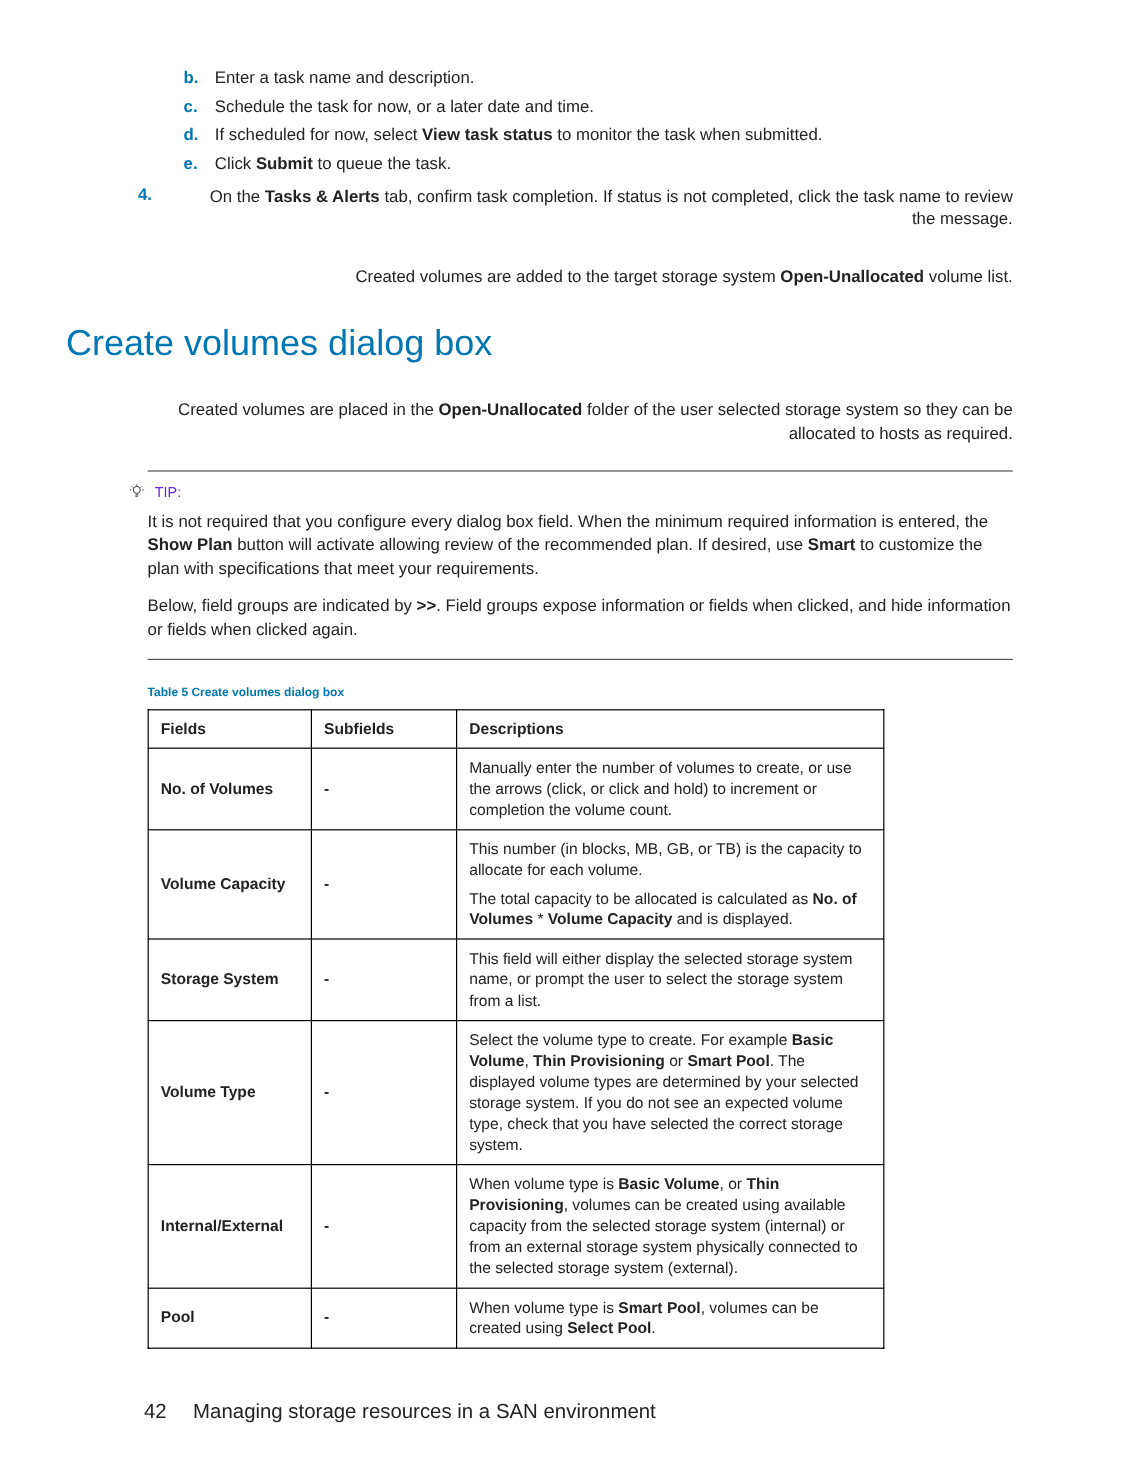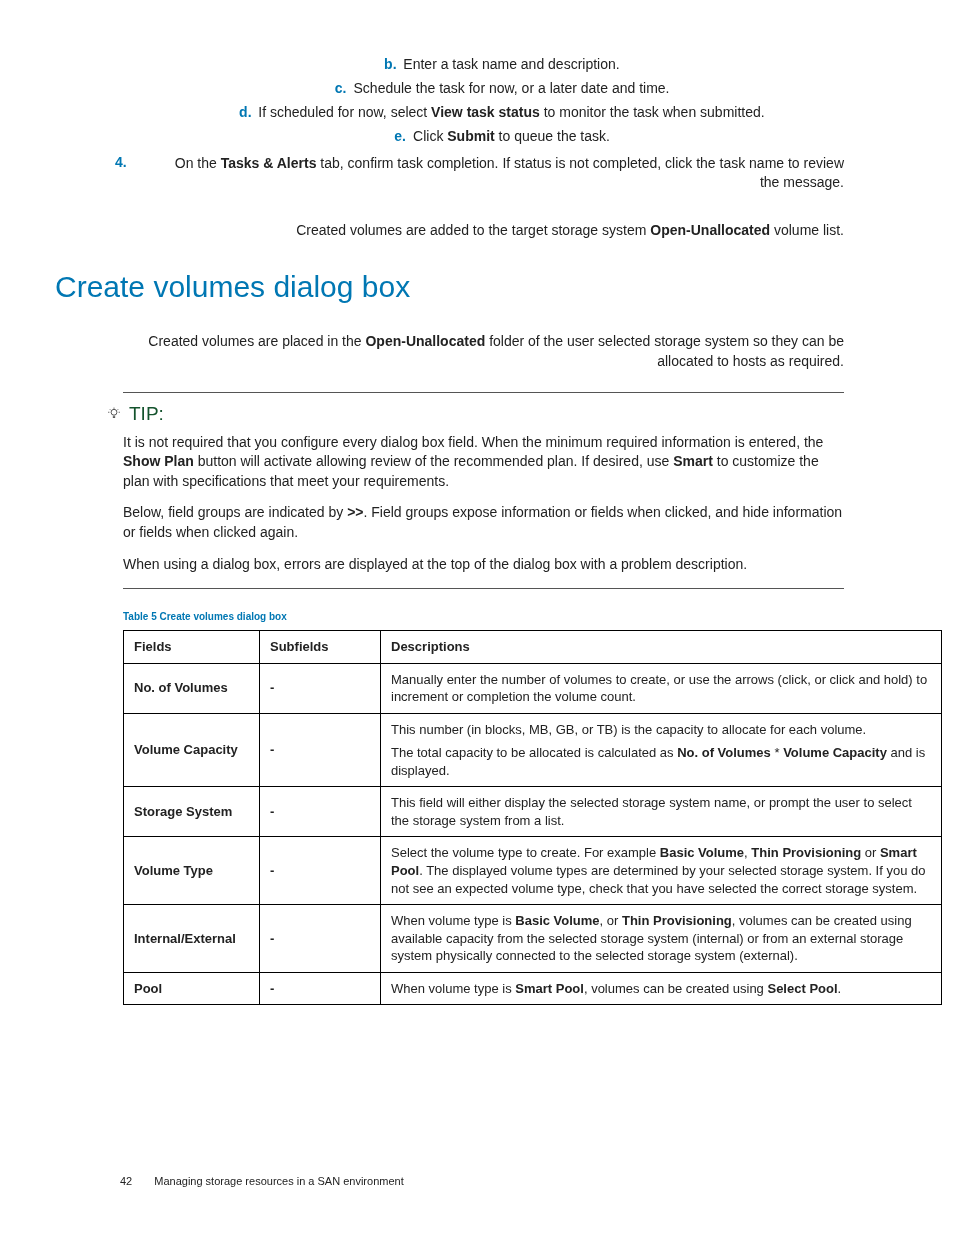--- a/index.html
+++ b/index.html
@@ -11,65 +11,65 @@
     background: #fff;
     width: 954px;
     height: 1235px;
     position: relative;
     box-sizing: border-box;
   }
   .page {
     padding: 55px 110px 0 55px;
     box-sizing: border-box;
   }
-  .ol-letter { margin: 0 0 0 98px; padding:0; list-style:none;text-align:center; }
+  .ol-letter { margin: 0 0 0 98px; padding:0; list-style:none; }
   .ol-letter li { margin-bottom: 5px; line-height: 1.35; }
   .marker-letter { color:#0077b3; font-weight:bold; display:inline-block; width: 26px; }
   .ol-number { margin: 8px 0 0 60px; padding:0; list-style:none; }
   .ol-number li { margin-bottom: 5px; display:flex; }
   .marker-number { color:#0077b3; font-weight:bold; display:inline-block; width: 38px; flex:none; }
   .ol-number .body { line-height:1.4;text-align:right; }
   .para { margin: 28px 0 10px 68px; line-height:1.4;text-align:right; }
   h2.section {
     font-family: Arial, Helvetica, sans-serif;
     font-weight: normal;
     font-size: 30px;
     color: #0077b3;
     margin: 30px 0 12px 0;
   }
   .tip-block { margin: 20px 0 0 52px; }
   .rule { border-top: 1px solid #555; margin: 4px 0 10px 16px; }
   .tip-row { display:flex; align-items:center; gap:8px; margin-bottom:8px; margin-left:0; }
-  .tip-label { color:#14532d; font-size: 19px; }
+  .tip-label { color:#6d28d9; font-size: 12px; }
   .tip-body { margin: 0 0 12px 16px; line-height:1.4; }
   .table-title { color:#0077b3; font-weight:bold; margin: 22px 0 8px 68px; font-size:10px; }
   table.dlg {
     border-collapse: collapse;
     margin-left: 68px;
-    width: 819px;
+    width: 614px;
   }
   table.dlg th, table.dlg td {
     border: 1px solid #000;
     padding: 7px 10px;
     font-size: 13px;
     text-align: left;
     vertical-align: middle;
     line-height:1.35;
   }
   table.dlg th { font-weight: bold; }
   table.dlg td:nth-child(1) { width:115px; font-weight:bold; vertical-align:middle; }
   table.dlg td:nth-child(2) { width:100px; font-weight:bold; }
   table.dlg td:nth-child(3) { font-weight:normal; }
   table.dlg td .p { margin: 0 0 6px 0; }
   table.dlg td .p:last-child { margin-bottom:0; }
   .footer {
     position:absolute;
     bottom: 48px;
     left: 120px;
-    font-size: 11px;
+    font-size: 17px;
     color:#222;
     display:flex;
     gap: 22px;
     align-items:baseline;
   }
   .footer .pn { }
   b { font-weight:bold; }
   .bulb { width:14px; height:14px; stroke:#333; fill:none; stroke-width:1.4; }
 </style>
 </head>
@@ -108,21 +108,20 @@
         <line x1="4" y1="9" x2="2" y2="9"></line>
         <line x1="22" y1="9" x2="20" y2="9"></line>
         <line x1="5" y1="4" x2="6.5" y2="5.5"></line>
         <line x1="19" y1="4" x2="17.5" y2="5.5"></line>
       </svg>
       <span class="tip-label">TIP:</span>
     </div>
     <div id="tip-body">
         <p class="tip-body">It is not required that you configure every dialog box field. When the minimum required information is entered, the <b>Show Plan</b> button will activate allowing review of the recommended plan. If desired, use <b>Smart</b> to customize the plan with specifications that meet your requirements.</p>
         <p class="tip-body">Below, field groups are indicated by <b>&gt;&gt;</b>. Field groups expose information or fields when clicked, and hide information or fields when clicked again.</p>
-        <p class="tip-body">When using a dialog box, errors are displayed at the top of the dialog box with a problem description.</p>
       </div>
     <div class="rule" style="margin-top:14px;"></div>
   </div>
 
   <div class="table-title">Table 5 Create volumes dialog box</div>
 
   <table class="dlg">
     <thead>
         <tr id="thead-row">
           <th>Fields</th>

